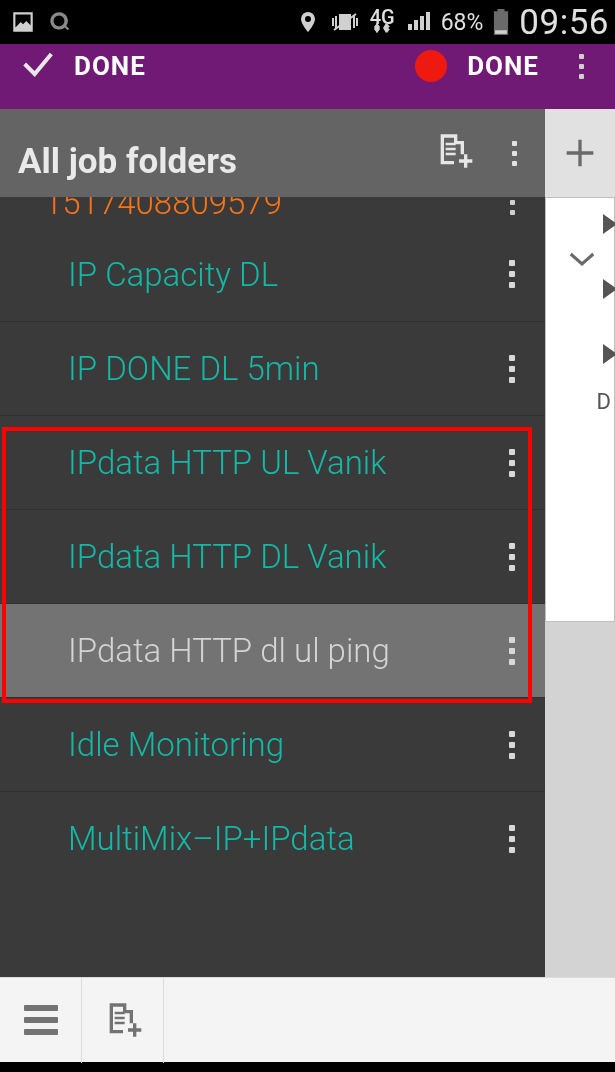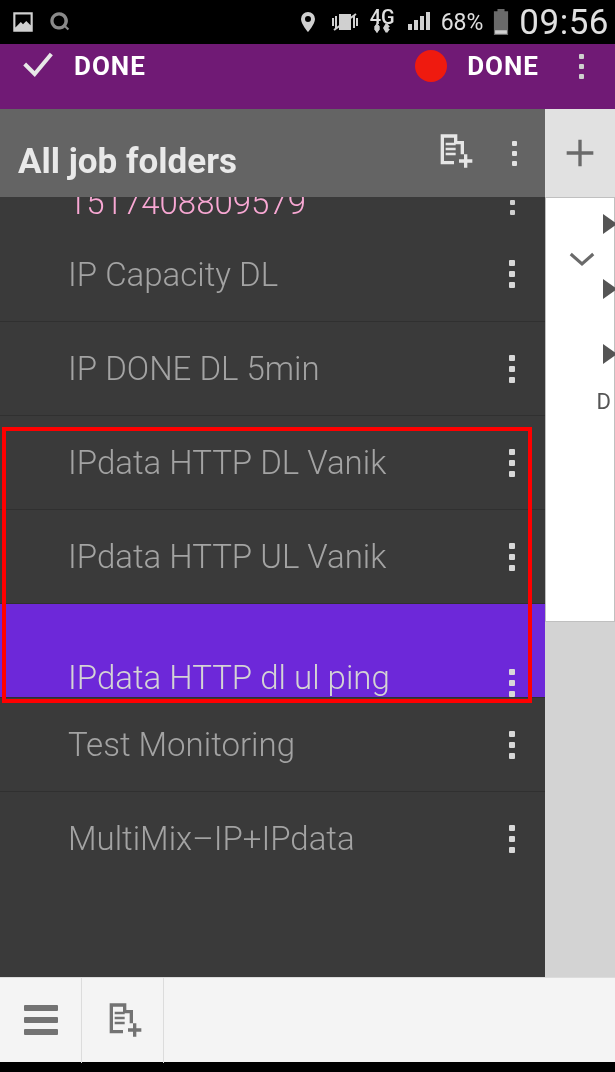--- a/index.html
+++ b/index.html
@@ -32,29 +32,29 @@
   
   .panel-header { position:absolute; top:0; left:0; right:0; height:88px;
                   background:#646464; color:#e9e9e9;
                   display:flex; align-items:center; padding:0 18px; z-index:5; }
   .panel-title { font-size:35px; font-weight:700;margin-top:16px; }
   .panel-header .actions { margin-left:auto; display:flex; align-items:center; gap:38px; padding-right:10px;}
   .panel-header .actions .vdots span { background:#e2e2e2; }
 
   
   .partial-row { position:absolute; top:70px; left:0; right:0; height:46px;
-                 background:#3a3a3a; display:flex; align-items:center; padding-left:68px;
-                 color:#f9a8d4; font-size:33px; font-weight:300; z-index:1; }
+                 background:#3a3a3a; display:flex; align-items:center; padding-left:44px;
+                 color:#f97316; font-size:33px; font-weight:300; z-index:1; }
   .partial-row .row-menu { margin-left:auto; padding-right:30px; }
 
   .list { position:absolute; top:118px; left:0; right:0; bottom:0; }
   .row { height:94px; display:flex; align-items:center; padding-left:68px;
-         border-top:1px solid #303030; color:#a3a3a3; font-size:33px; font-weight:300; }
+         border-top:1px solid #303030; color:#14b8a6; font-size:33px; font-weight:300; }
   .row:first-child { border-top:none; }
-  .row.selected { background:#6d28d9; color:#d4d4d4;align-items:flex-end; }
+  .row.selected { background:#737373; color:#d4d4d4; }
   .row .row-menu { margin-left:auto; padding-right:30px; }
   .row .vdots span { background:#d8d8d8; width:6px; height:6px; }
 
   
   .red-box { position:absolute; border:4px solid #ff0000; pointer-events:none; z-index:10; }
   .rs-plus { top:10px; width:100%; left:0; height:88px; background:#e1e1e1; display:flex; align-items:center; justify-content:center; border:none;}
   .rs-chevron { position:absolute; top:140px; left:22px; }
   .rs-card2 { top:200px; right:0; left:18px; height:425px; background:#fff; border:1px solid #c0c0c0; }
   .rs-tri { position:absolute; width:0; height:0; border-top:10px solid transparent; border-bottom:10px solid transparent; border-left:14px solid #555; right:-2px;}
   .rs-letter { position:absolute; right:4px; font-size:22px; color:#555; }
@@ -193,51 +193,51 @@
           <span>IP DONE DL 5min</span>
           <div class="row-menu">
             <span class="vdots">
               <span></span>
               <span></span>
               <span></span>
             </span>
           </div>
         </div>
         <div class="row">
+          <span>IPdata HTTP UL Vanik</span>
+          <div class="row-menu">
+            <span class="vdots">
+              <span></span>
+              <span></span>
+              <span></span>
+            </span>
+          </div>
+        </div>
+        <div class="row">
           <span>IPdata HTTP DL Vanik</span>
-          <div class="row-menu">
-            <span class="vdots">
-              <span></span>
-              <span></span>
-              <span></span>
-            </span>
-          </div>
-        </div>
-        <div class="row">
-          <span>IPdata HTTP UL Vanik</span>
           <div class="row-menu">
             <span class="vdots">
               <span></span>
               <span></span>
               <span></span>
             </span>
           </div>
         </div>
         <div class="row selected">
           <span>IPdata HTTP dl ul ping</span>
           <div class="row-menu">
             <span class="vdots">
               <span></span>
               <span></span>
               <span></span>
             </span>
           </div>
         </div>
         <div class="row">
-          <span>Test Monitoring</span>
+          <span>Idle Monitoring</span>
           <div class="row-menu">
             <span class="vdots">
               <span></span>
               <span></span>
               <span></span>
             </span>
           </div>
         </div>
         <div class="row">
           <span>MultiMix–IP+IPdata</span>

